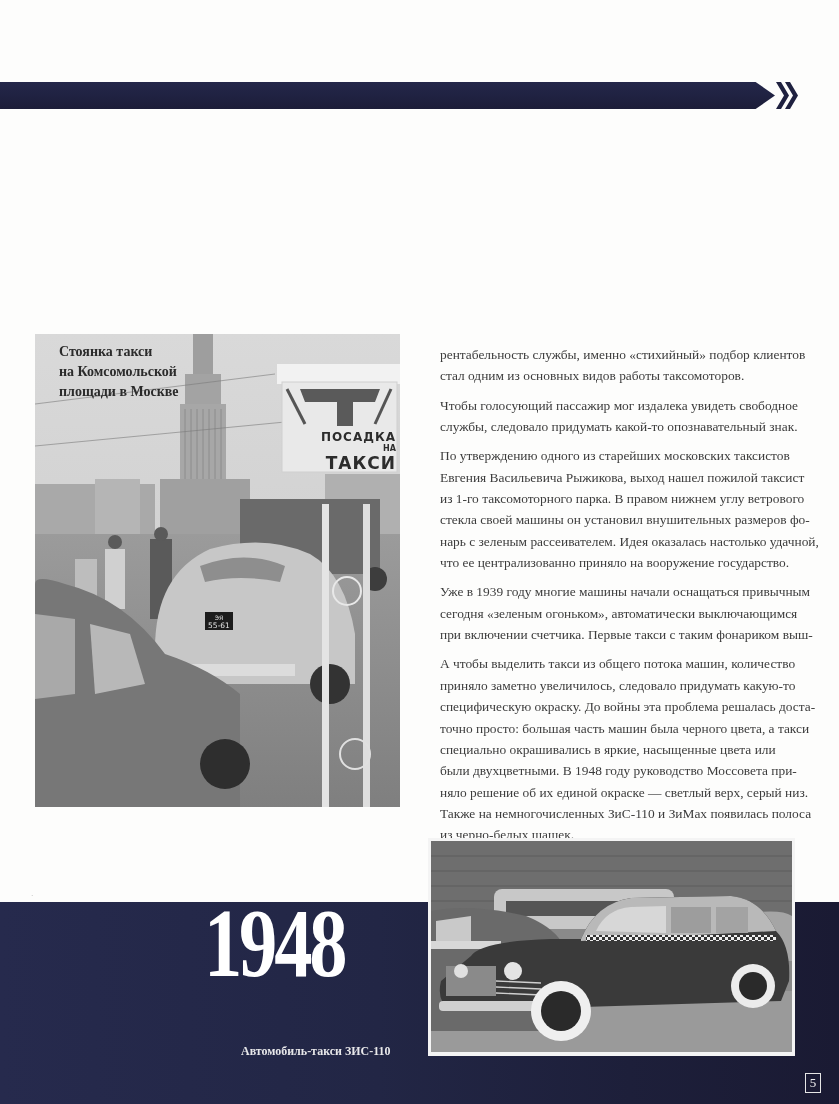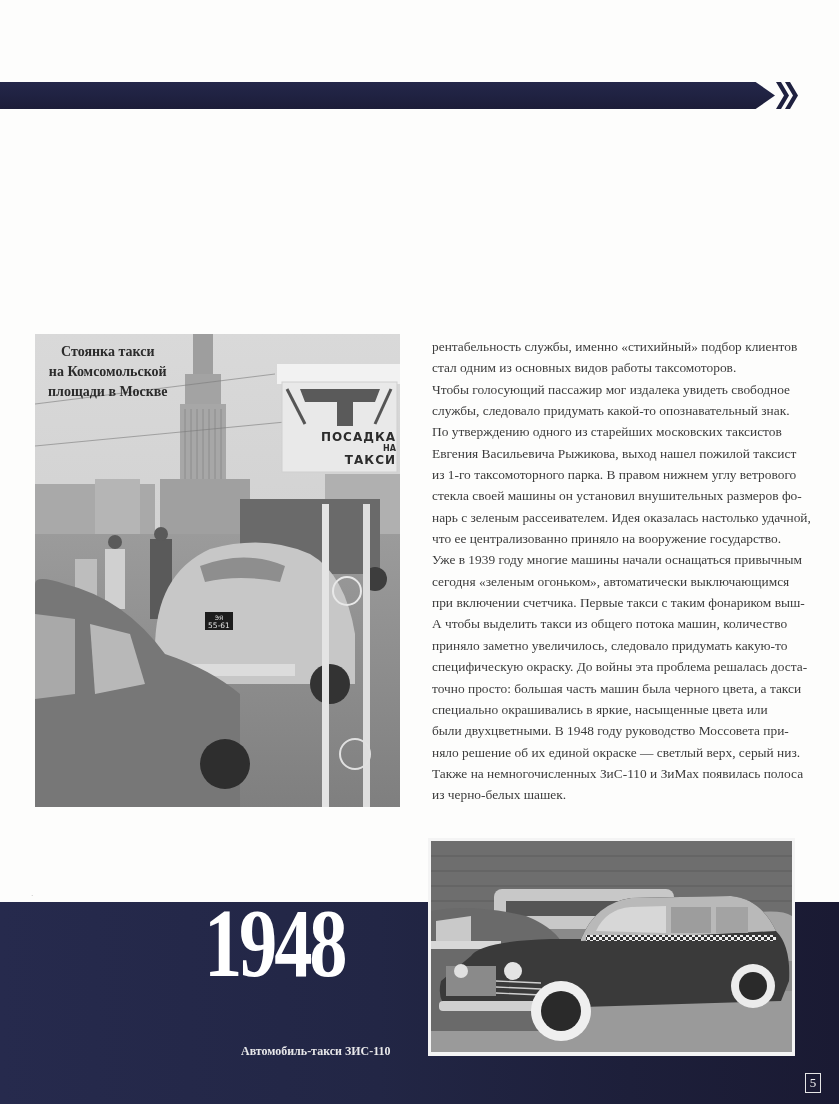--- a/index.html
+++ b/index.html
@@ -16,34 +16,34 @@
     }
     .top-chevrons {
       position: absolute; left: 776px; top: 82px; width: 24px; height: 27px;
     }
     .photo-left {
       position: absolute; left: 35px; top: 334px; width: 365px; height: 473px;
       overflow: hidden; background: #8a8a8a;
     }
     .photo-left svg { display: block; }
     .caption-left {
-      position: absolute; left: 13px; top: 8px;
+      position: absolute; left: 24px; top: 8px;
       font-family: "Liberation Serif", serif; font-weight: bold;
-      font-size: 14px; line-height: 20px; color: #2b2b2b; white-space: pre-line; text-align: center;
+      font-size: 14px; line-height: 20px; color: #2b2b2b; white-space: pre-line;
     }
     .sign-text {
       position: absolute; font-family: "DejaVu Sans", sans-serif; font-weight: bold;
       color: #2c2c2c; text-align: right;
     }
     .body-text {
       position: absolute; left: 432px; top: 336px; width: 368px;
       font-family: "Liberation Serif", serif; font-size: 13.4px; line-height: 21.35px;
       color: #3c3c3c;
     }
-    .body-text p { margin: 0; }
+    .body-text p { margin: 8px; }
     .body-text .line { display: block; white-space: nowrap; }
     .navy-band {
       position: absolute; left: 0; top: 902px; width: 839px; height: 202px;
       background: linear-gradient(90deg, #262a4d 0%, #222645 45%, #1d1f3a 75%, #1a1a33 100%);
     }
     .year {
       position: absolute; left: 204px; top: 888px; font-family: "Liberation Serif", serif;
       font-weight: bold; font-size: 98px; line-height: 110px; color: #ffffff;
       letter-spacing: -4px; transform: scaleX(0.78); transform-origin: left top;
     }
@@ -148,21 +148,21 @@
     <rect x="247" y="48" width="115" height="90" fill="#e9e9e9" stroke="#cfcfcf"></rect>
     <polygon points="265,55 345,55 340,68 318,68 318,92 302,92 302,68 270,68" fill="#5a5a5a"></polygon>
     <line x1="252" y1="55" x2="270" y2="90" stroke="#555" stroke-width="3"></line>
     <line x1="356" y1="55" x2="340" y2="90" stroke="#555" stroke-width="3"></line>
   </svg>
   <div class="caption-left">Стоянка такси
 на Комсомольской
 площади в Москве</div>
   <div class="sign-text" style="left:251px;top:96px;width:110px;font-size:12px;letter-spacing:1px;">ПОСАДКА</div>
   <div class="sign-text" style="left:251px;top:110px;width:110px;font-size:8px;">НА</div>
-  <div class="sign-text" style="left:251px;top:119px;width:110px;font-size:12px;letter-spacing:1px;">ТАКСИ</div>
+  <div class="sign-text" style="left:251px;top:119px;width:110px;font-size:17px;letter-spacing:1px;">ТАКСИ</div>
 </div>
 
 <div class="body-text">
   <p>
     <span class="line">рентабельность службы, именно «стихийный» подбор клиентов</span>
     <span class="line">стал одним из основных видов работы таксомоторов.</span>
   </p>
   <p>
     <span class="line">Чтобы голосующий пассажир мог издалека увидеть свободное</span>
     <span class="line">службы, следовало придумать какой-то опознавательный знак.</span>

